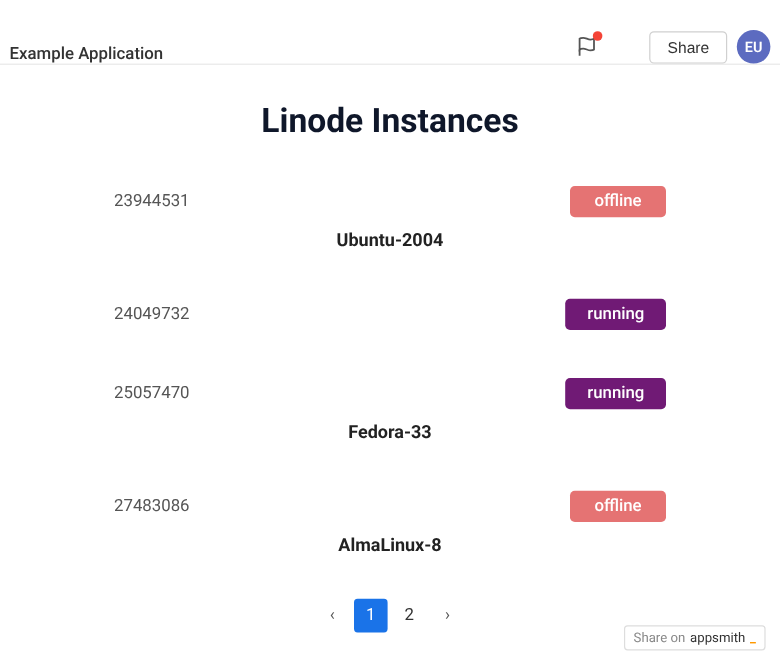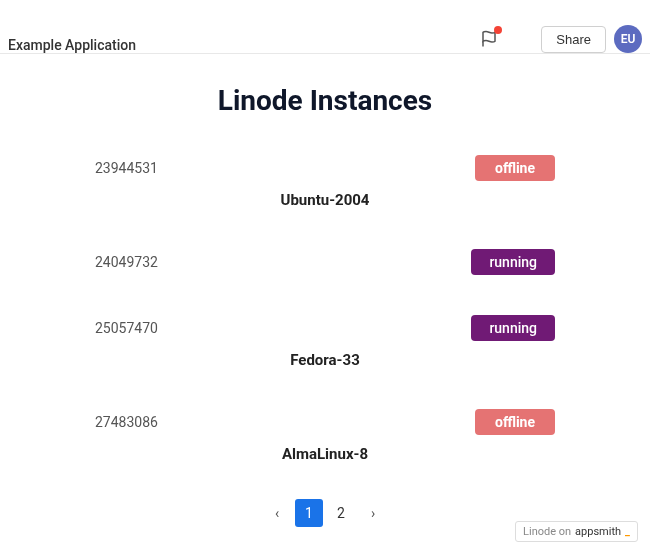--- a/index.html
+++ b/index.html
@@ -129,21 +129,20 @@
       padding: 5px 18px;
       border-radius: 4px;
       font-size: 14px;
       font-weight: 500;
       min-width: 80px;
       text-align: center;
     }
     .status-offline {
       background: #e57373;
       color: #fff;
-      font-weight: bold;
     }
     .status-running {
       background: #701a75;
       color: #fff;
     }
 
     .instance-name-row {
       display: flex;
       justify-content: center;
       margin-bottom: 10px;
@@ -280,16 +279,16 @@
 
   <div class="pagination">
     <div class="page-arrow">‹</div>
     <div class="page-num active">1</div>
     <div class="page-num">2</div>
     <div class="page-arrow">›</div>
   </div>
 </div>
 
 <div class="footer-watermark">
-  <span>Linode on</span>
+  <span>Share on</span>
   <span class="brand">appsmith</span>
     <span class="cursor">_</span>
 </div>
 
 </body></html>

